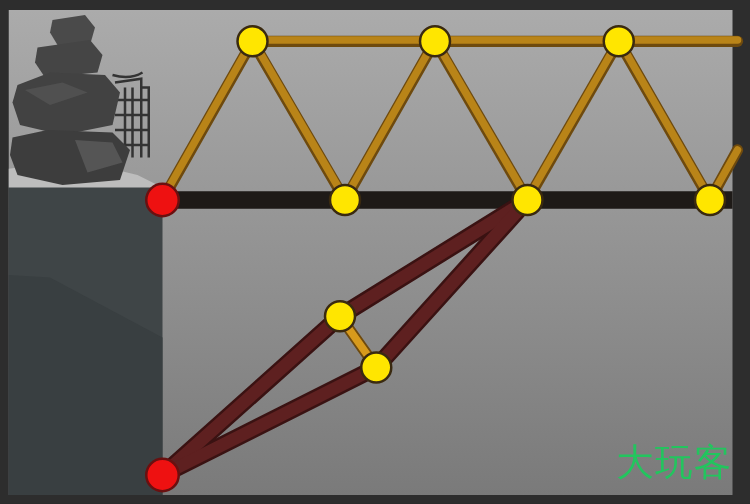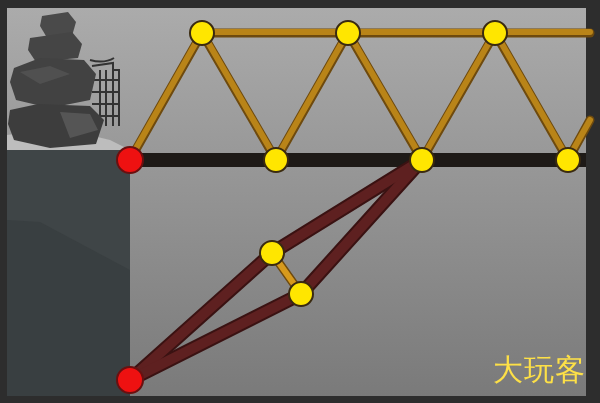--- a/index.html
+++ b/index.html
@@ -1,18 +1,18 @@
 <!DOCTYPE html>
 <html><head>
 <meta charset="utf-8">
 <style>
   html,body{margin:0;padding:0;}
   body{width:600px;height:403px;overflow:hidden;background:#2b2b2b;font-family:"DejaVu Sans",sans-serif;}
   #stage{position:absolute;left:0;top:0;width:600px;height:403px;}
-  #watermark{position:absolute;right:14px;bottom:12px;font-size:30px;color:#fde047;letter-spacing:1px;font-family:"DejaVu Sans",sans-serif;}
+  #watermark{position:absolute;right:14px;bottom:12px;font-size:30px;color:#22c55e;letter-spacing:1px;font-family:"DejaVu Sans",sans-serif;}
 </style>
 </head>
 <body>
 
 <div id="stage">
   <svg width="600" height="403" viewBox="0 0 600 403" xmlns="http://www.w3.org/2000/svg">
     <defs>
       <linearGradient id="sky" x1="0" y1="0" x2="0" y2="1">
         <stop offset="0" stop-color="#ababab"></stop>
         <stop offset="1" stop-color="#7a7a7a"></stop>

